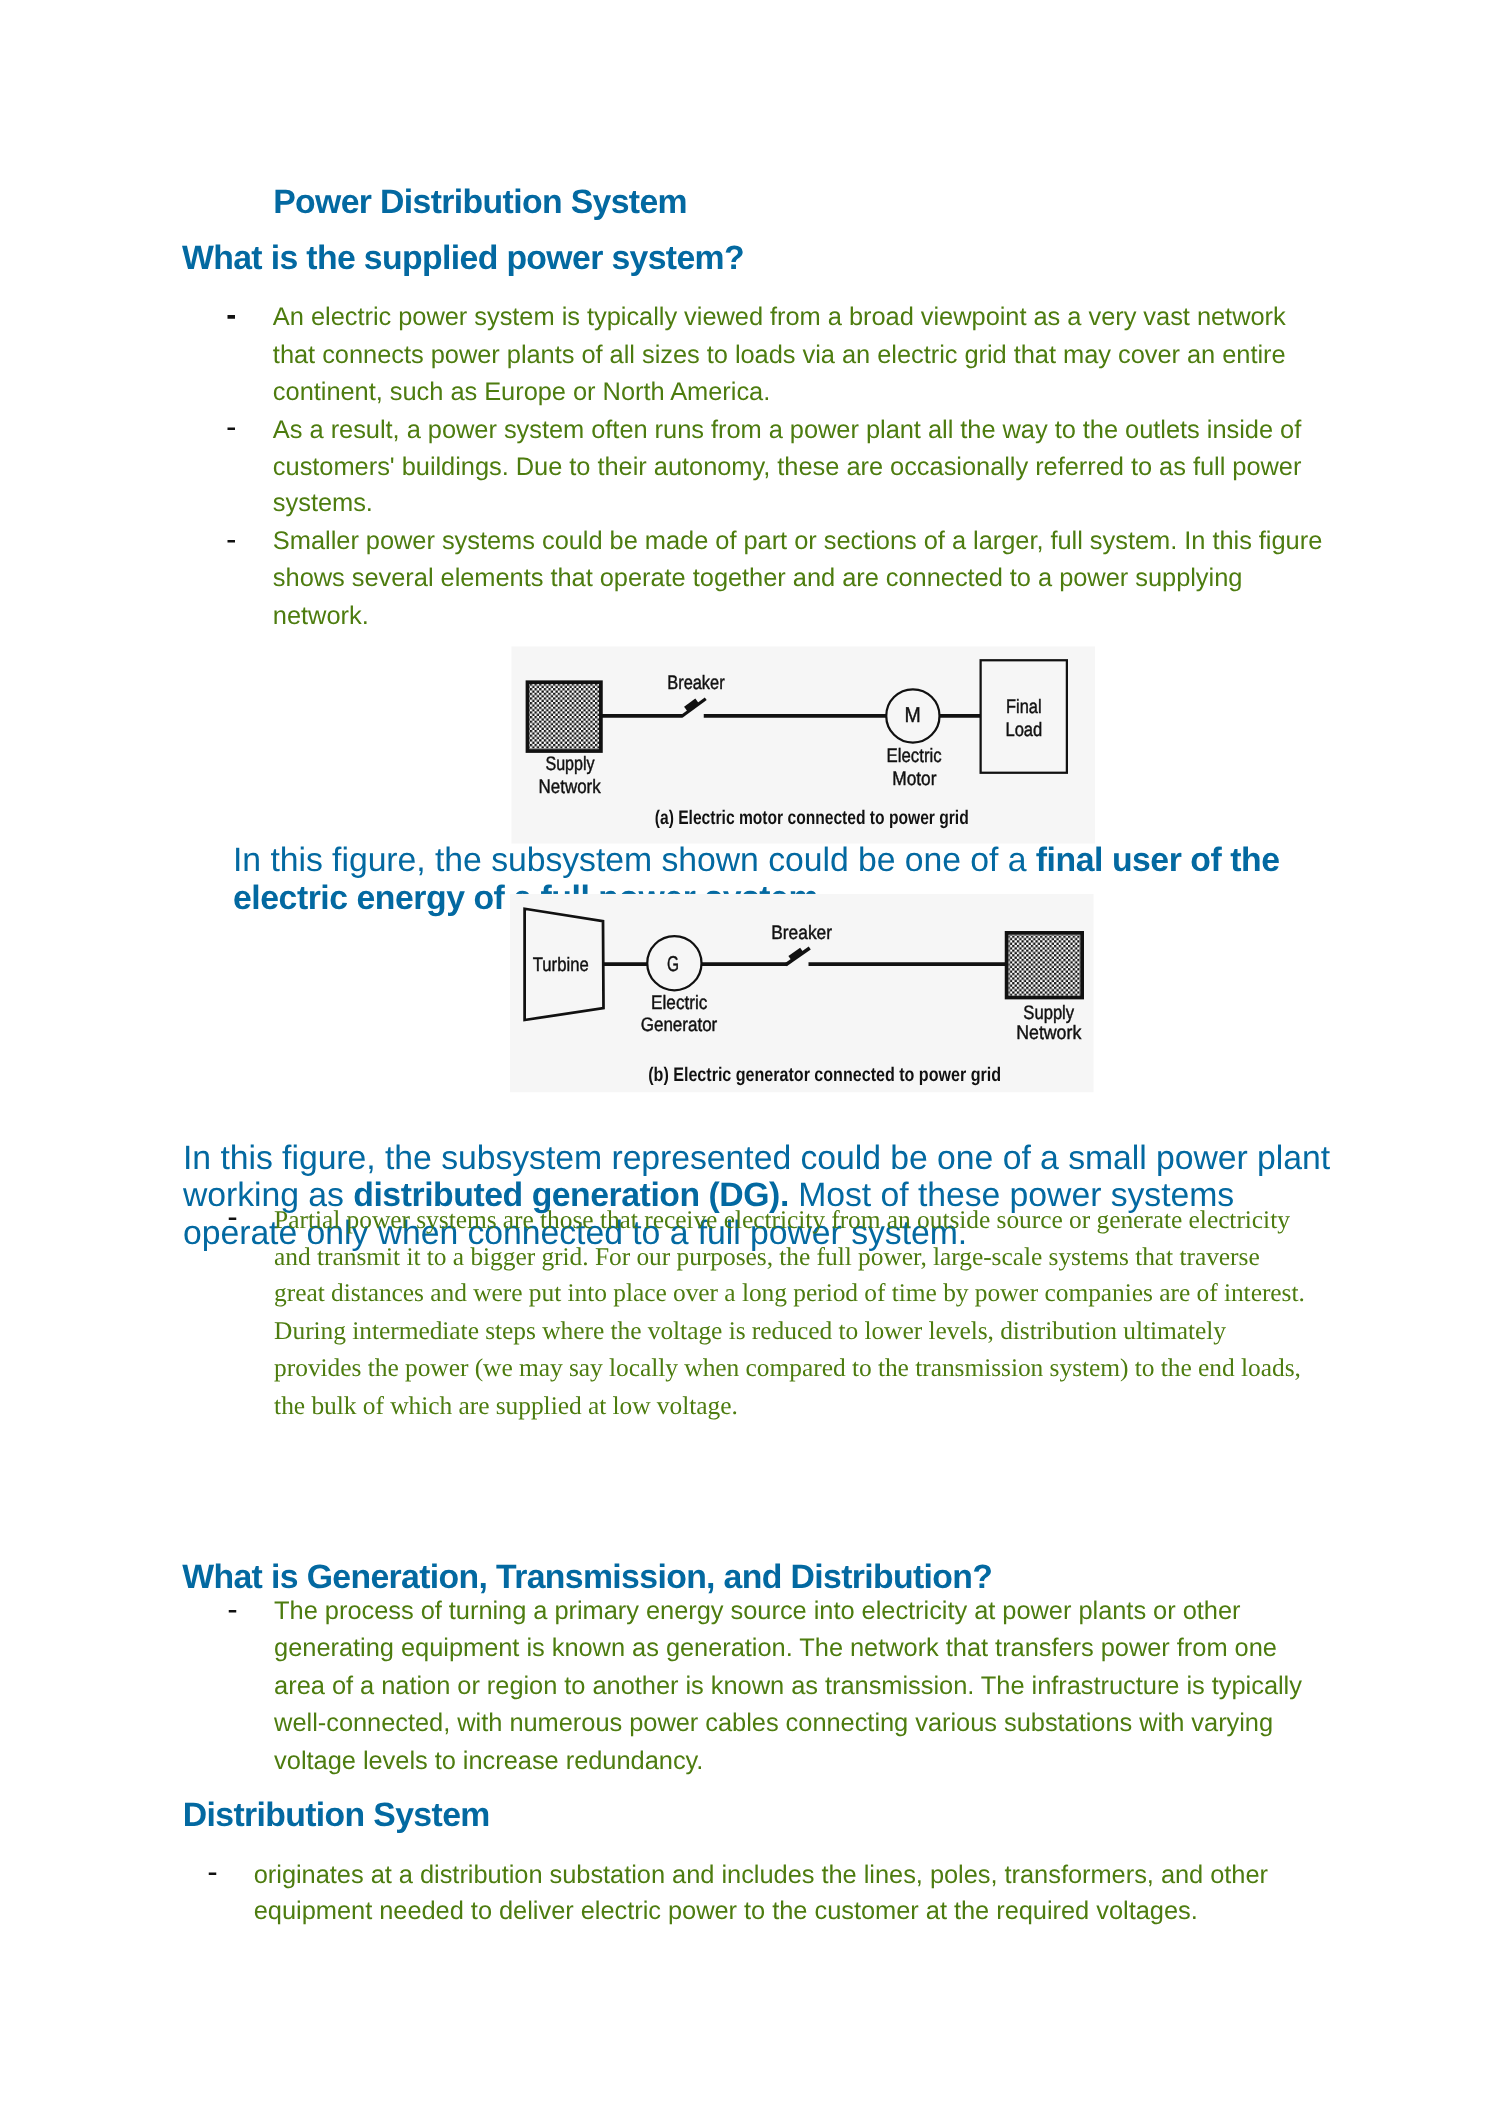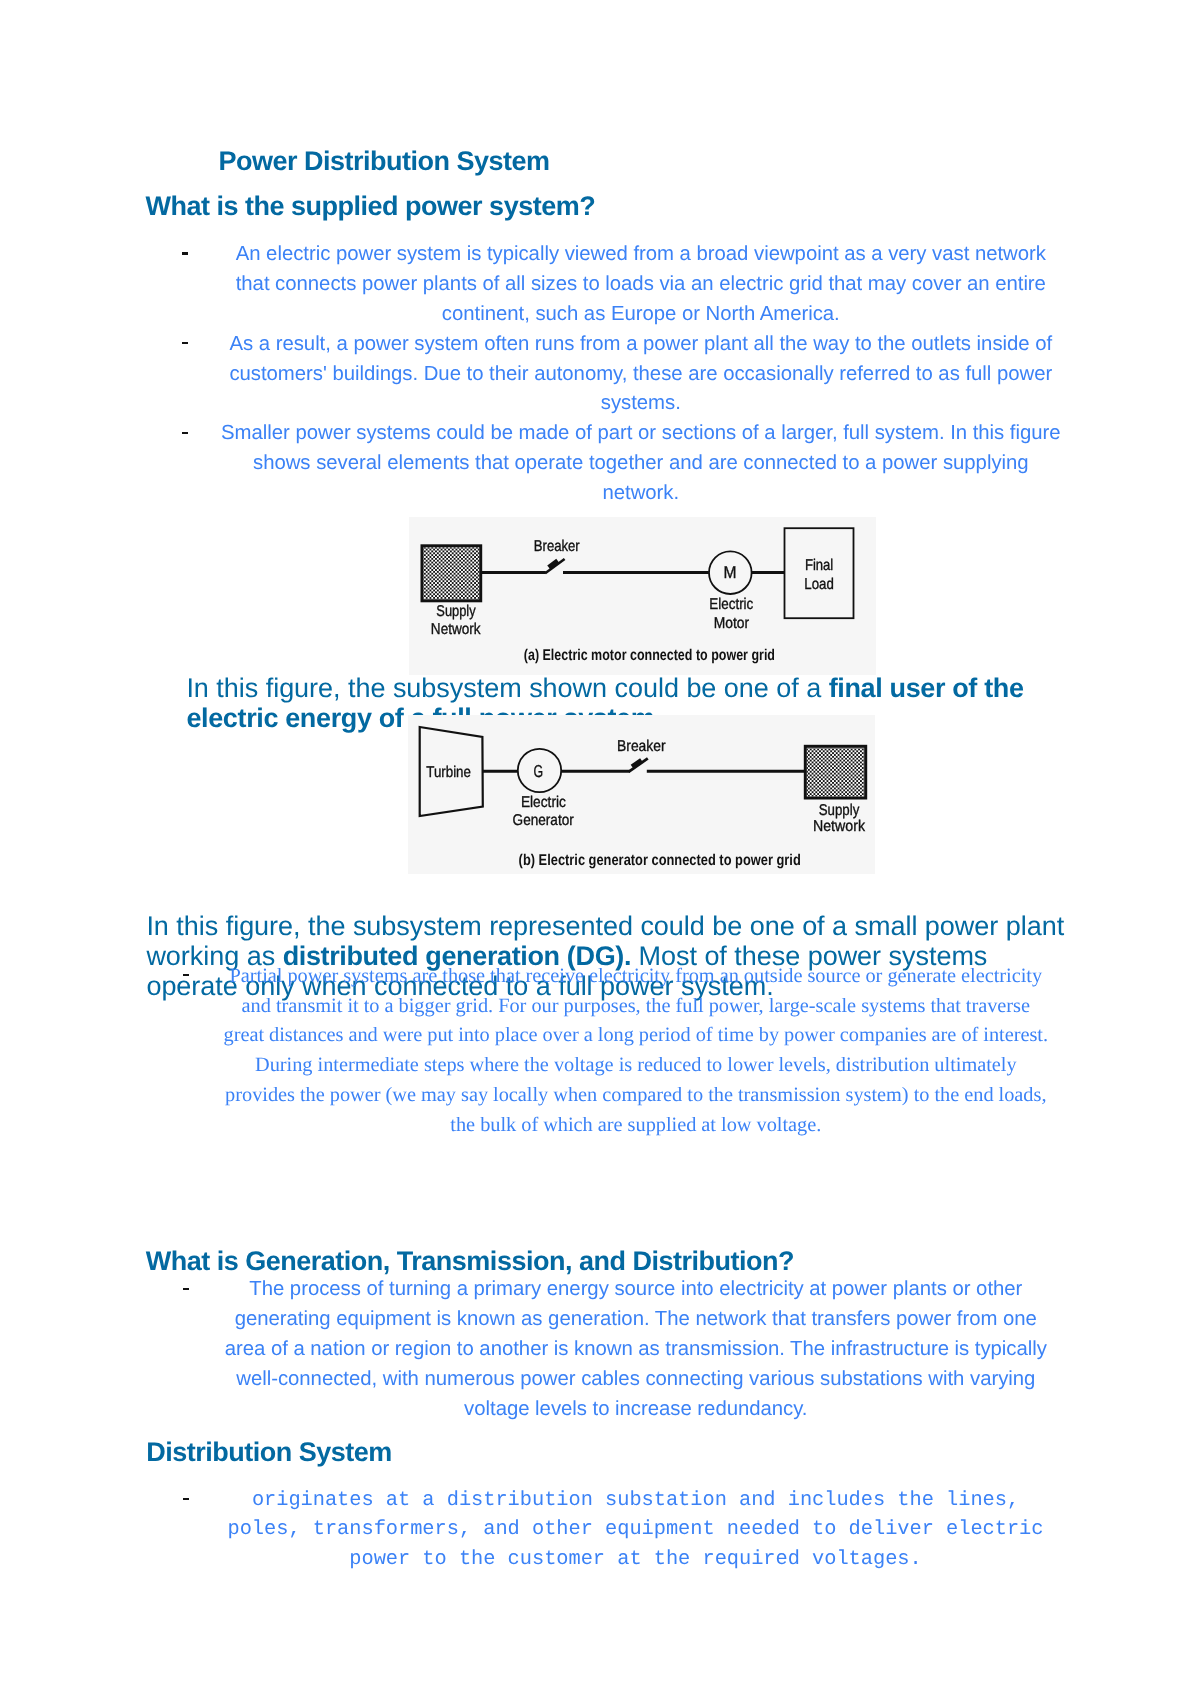--- a/index.html
+++ b/index.html
@@ -17,21 +17,21 @@
     position:absolute;
     font-size:27px;
     line-height:29.9px;
     color:#0369a1;
     text-align:left;
   }
   .blk, .bullet { letter-spacing:-0.03px; }
   .blk b, .bullet b, .bold { font-weight:bold; letter-spacing:-0.36px; }
   .blk.heading { font-weight:bold; letter-spacing:-0.5px; }
 
-  .bullet { position:absolute; font-size:20.35px; line-height:29.9px; color:#3b82f6;text-align:center; }
+  .bullet { position:absolute; font-size:20.35px; line-height:29.9px; color:#4d7c0f; }
   .bullet .dash {
     position:absolute; left:-36.4px; top:12.6px;
     width:6.3px; height:2.2px; background:#111;
     overflow:hidden; text-indent:-999px; line-height:0;
   }
 
   
   .fig { position:absolute; }
   .fig svg { display:block; }
 </style>
@@ -155,18 +155,18 @@
 
   <div class="blk heading" style="left:145.8px; top:1227.9px; width:900px;margin-top:19px;">What is Generation, Transmission, and Distribution?</div>
 
   <div class="bullet" style="left:219.3px; top:1275.2px; width:833px;">
     <span class="dash">-</span>
     <span>The process of turning a primary energy source into electricity at power plants or other generating equipment is known as generation. The network that transfers power from one area of a nation or region to another is known as transmission. The infrastructure is typically well-connected, with numerous power cables connecting various substations with varying voltage levels to increase redundancy.</span>
   </div>
 
   <div class="blk heading" style="left:146.2px; top:1438.1px; width:900px;">Distribution System</div>
 
-  <div class="bullet" style="left:219px; top:1485.5px; width:833px;font-family:Liberation Mono, monospace;">
+  <div class="bullet" style="left:203px; top:1485.5px; width:833px;">
     <span class="dash">-</span>
     <span>originates at a distribution substation and includes the lines, poles, transformers, and other equipment needed to deliver electric power to the customer at the required voltages.</span>
   </div>
 
 </div>
 
 </body></html>

